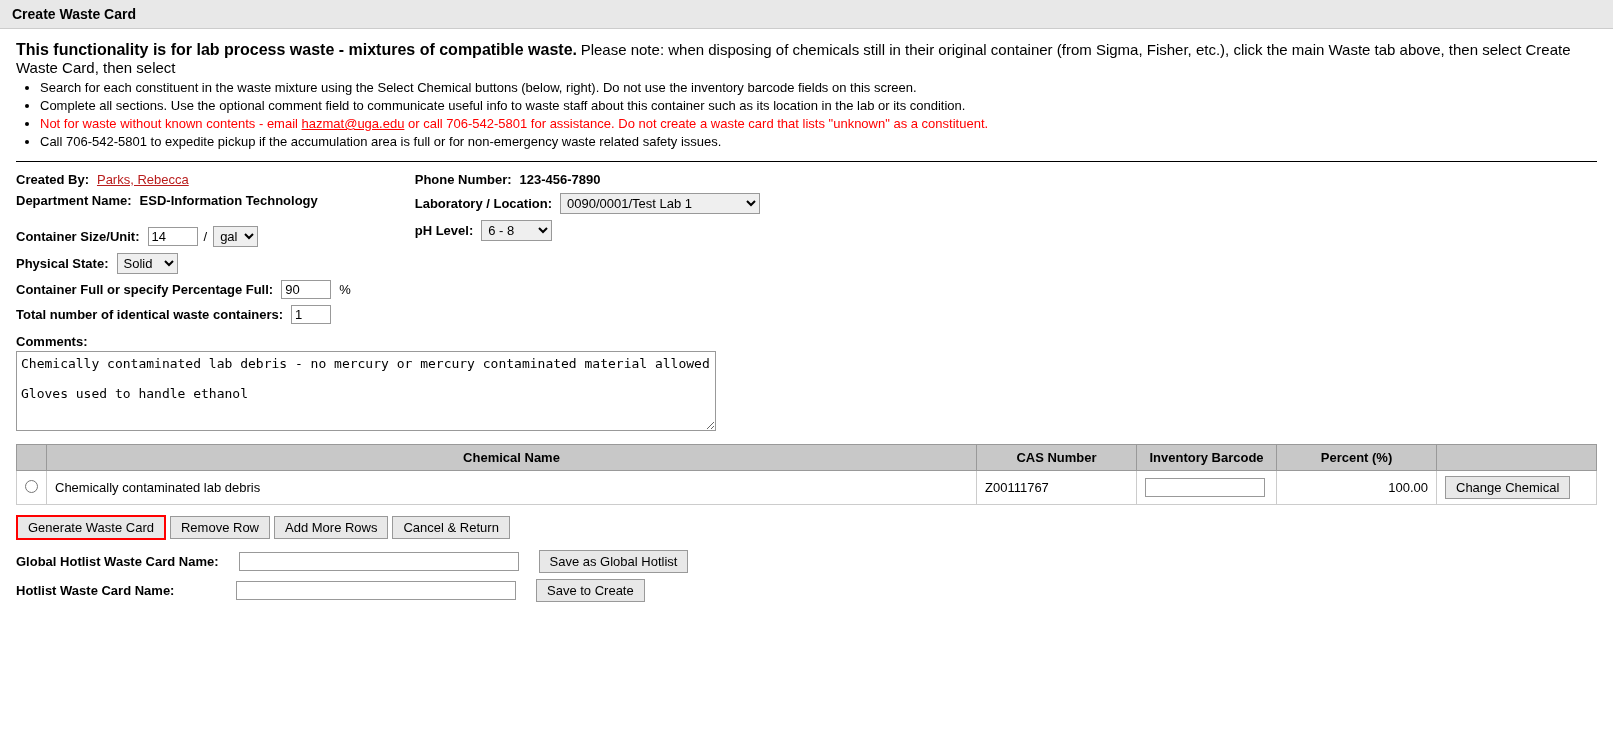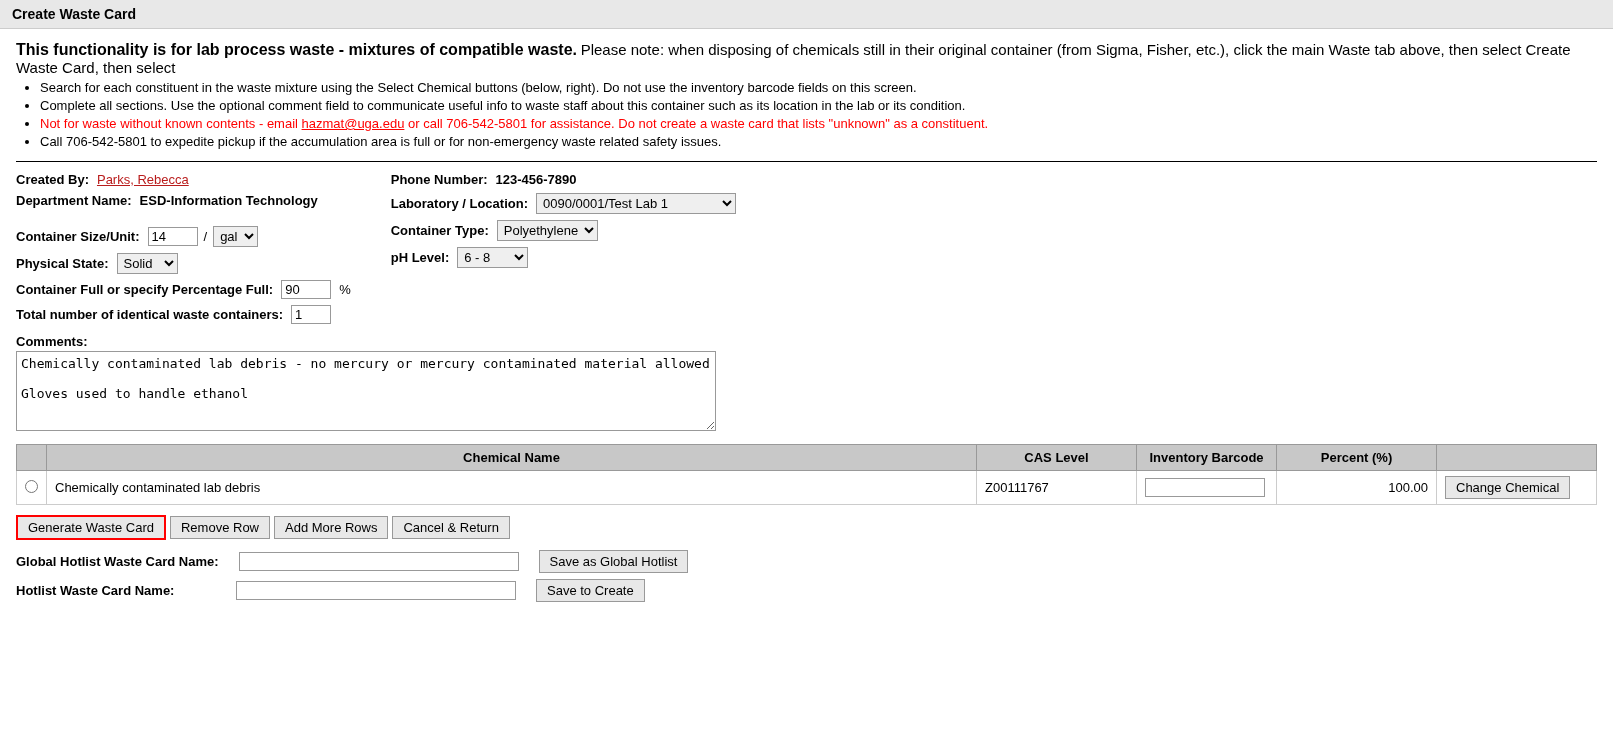--- a/index.html
+++ b/index.html
@@ -41,21 +41,21 @@
       margin-bottom: 4px;
     }
     .bullet-list li {
       margin-bottom: 3px;
       font-size: 13px;
     }
     .red-text { color: red; }
     .link-red { color: red; text-decoration: underline; }
     .form-section {
       display: flex;
-      gap: 40px;
+      gap: 64px;
       margin-top: 10px;
       margin-bottom: 10px;
     }
     .form-col {
       display: flex;
       flex-direction: column;
       gap: 6px;
     }
     .form-row {
       display: flex;
@@ -259,26 +259,20 @@
           <span class="form-label">Phone Number:</span>
           <span class="form-value-bold">123-456-7890</span>
         </div>
         <div class="form-row">
           <span class="form-label">Laboratory / Location:</span>
           <select style="min-width:200px;">
             <option>0090/0001/Test Lab 1</option>
           </select>
         </div>
         <div class="form-row">
-          <span class="form-label">Container Type:</span>
-          <select>
-            <option>Polyethylene</option>
-          </select>
-        </div>
-        <div class="form-row">
           <span class="form-label">pH Level:</span>
           <select>
             <option>6 - 8</option>
             <option>&lt; 2</option>
             <option>2 - 6</option>
             <option>8 - 12.5</option>
             <option>&gt; 12.5</option>
           </select>
         </div>
       </div>
@@ -290,21 +284,21 @@
 
 Gloves used to handle ethanol</textarea>
     </div>
 
     <div class="table-section">
       <table class="chem-table">
         <thead>
           <tr>
             <th style="width:30px;"></th>
             <th>Chemical Name</th>
-            <th style="width:160px;">CAS Level</th>
+            <th style="width:160px;">CAS Number</th>
             <th style="width:140px;">Inventory Barcode</th>
             <th style="width:160px;">Percent (%)</th>
             <th style="width:160px;"></th>
           </tr>
         </thead>
         <tbody>
           <tr>
             <td style="text-align:center;">
               <input type="radio" name="chem-row" style="">
             </td>

